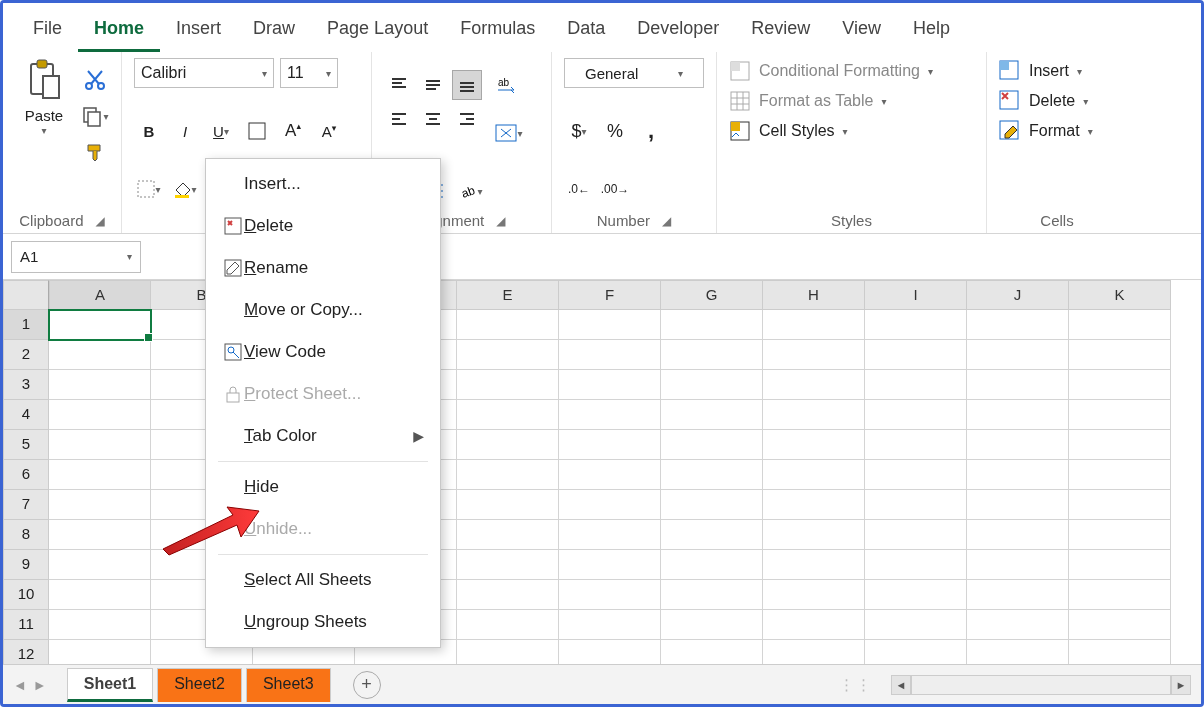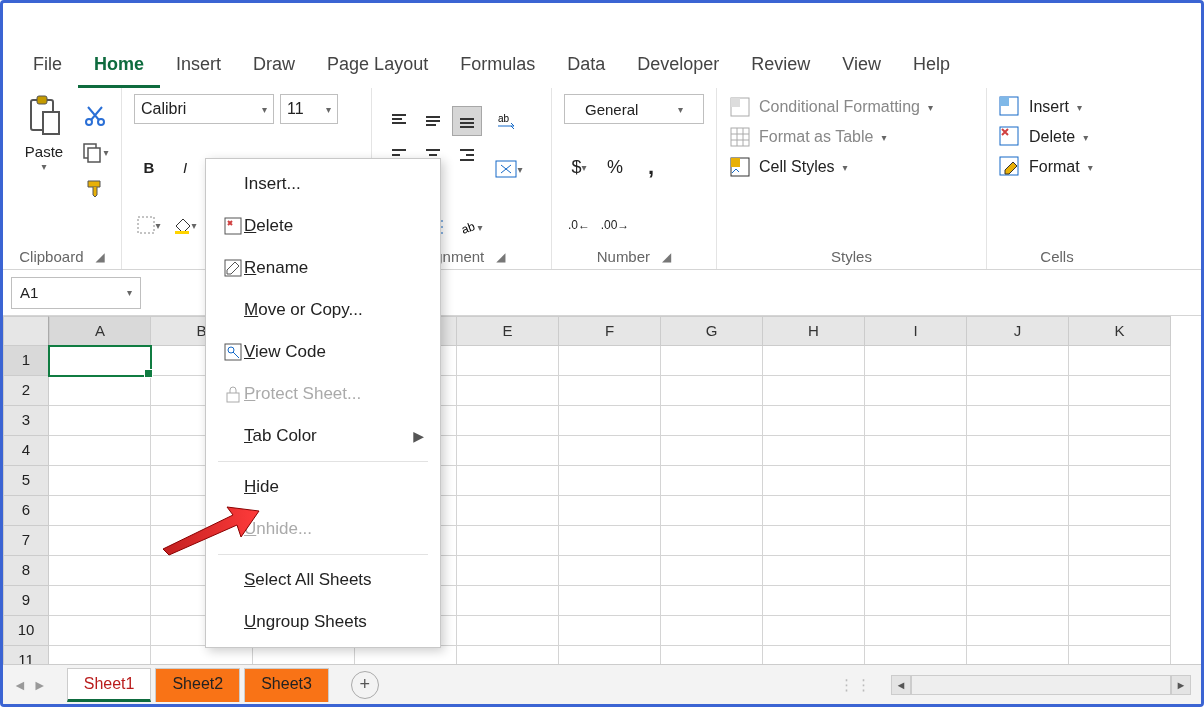--- a/index.html
+++ b/index.html
@@ -15,21 +15,20 @@
   overflow: hidden;
   position: relative;
 }
 
 
 .menu-bar {
   display: flex;
   gap: 0;
   padding: 8px 14px 0 14px;
   background: #fff;
-  margin-top: 36px;
 }
 .menu-item {
   padding: 7px 16px 10px 16px;
   font-size: 18px;
   color: #444;
   cursor: pointer;
 }
 .menu-item.active {
   color: #0e6b3e;
   border-bottom: 3px solid #0e6b3e;
@@ -172,21 +171,21 @@
   position:absolute; bottom:0; left:0; right:0; height:40px;
   display:flex; align-items:center; background:#f3f3f3;
   border-top:1px solid #ccc; padding:0 10px;
 }
 .sheet-nav{ display:flex; gap:6px; color:#999; font-size:14px;}
 .sheet-tabs{ display:flex; margin-left:20px;}
 .sheet-tab{
   padding:6px 16px; background:#f97316; border:1px solid #ccc; border-bottom:none;
   margin-right:4px; font-size:16px;
 }
-.sheet-tab.active{ background:#fff; font-weight:400; color:#b91c1c; border-bottom:3px solid #0e6b3e;}
+.sheet-tab.active{ background:#fff; font-weight:700; color:#404040; border-bottom:3px solid #0e6b3e;}
 .add-sheet{
   width:28px; height:28px; border:1px solid #aaa; border-radius:50%;
   display:flex; align-items:center; justify-content:center; margin-left:18px;
   font-size:18px; color:#555;
 }
 .hscroll {
   flex:1; display:flex; align-items:center; justify-content:flex-end; gap:0;
 }
 .scroll-track {
   width:260px; height:20px; background:#eee; border:1px solid #ccc; display:flex; align-items:center;

